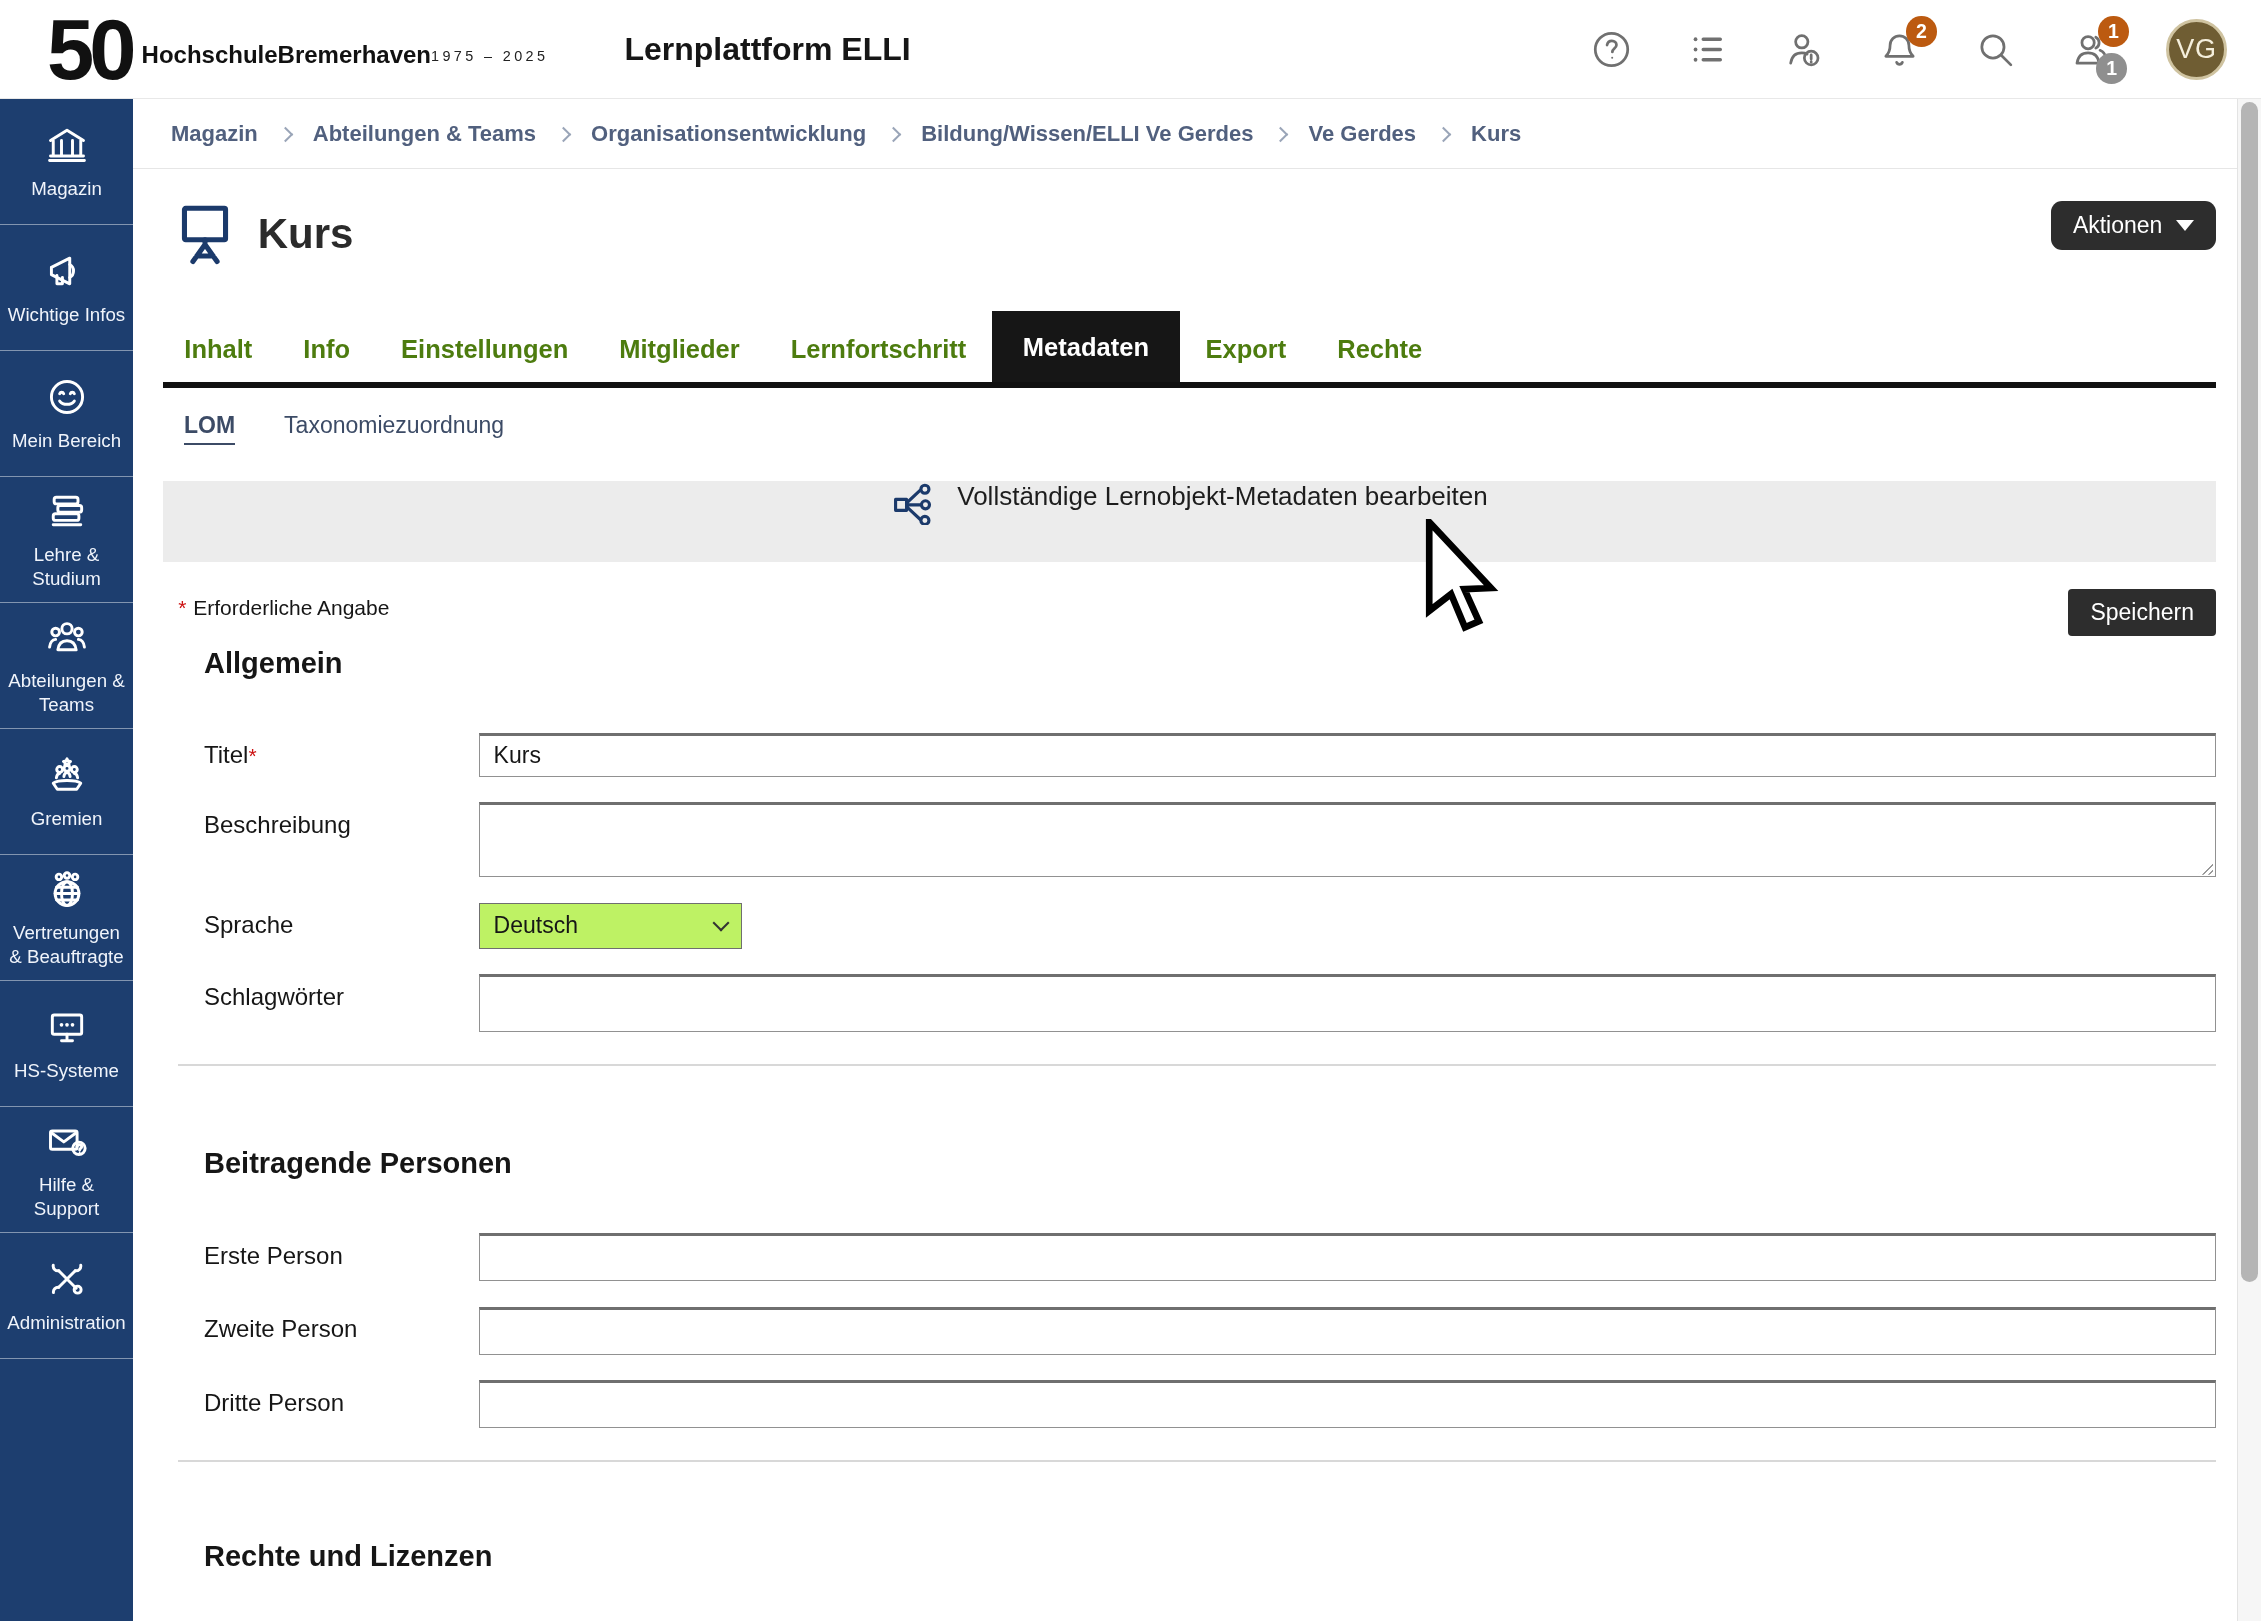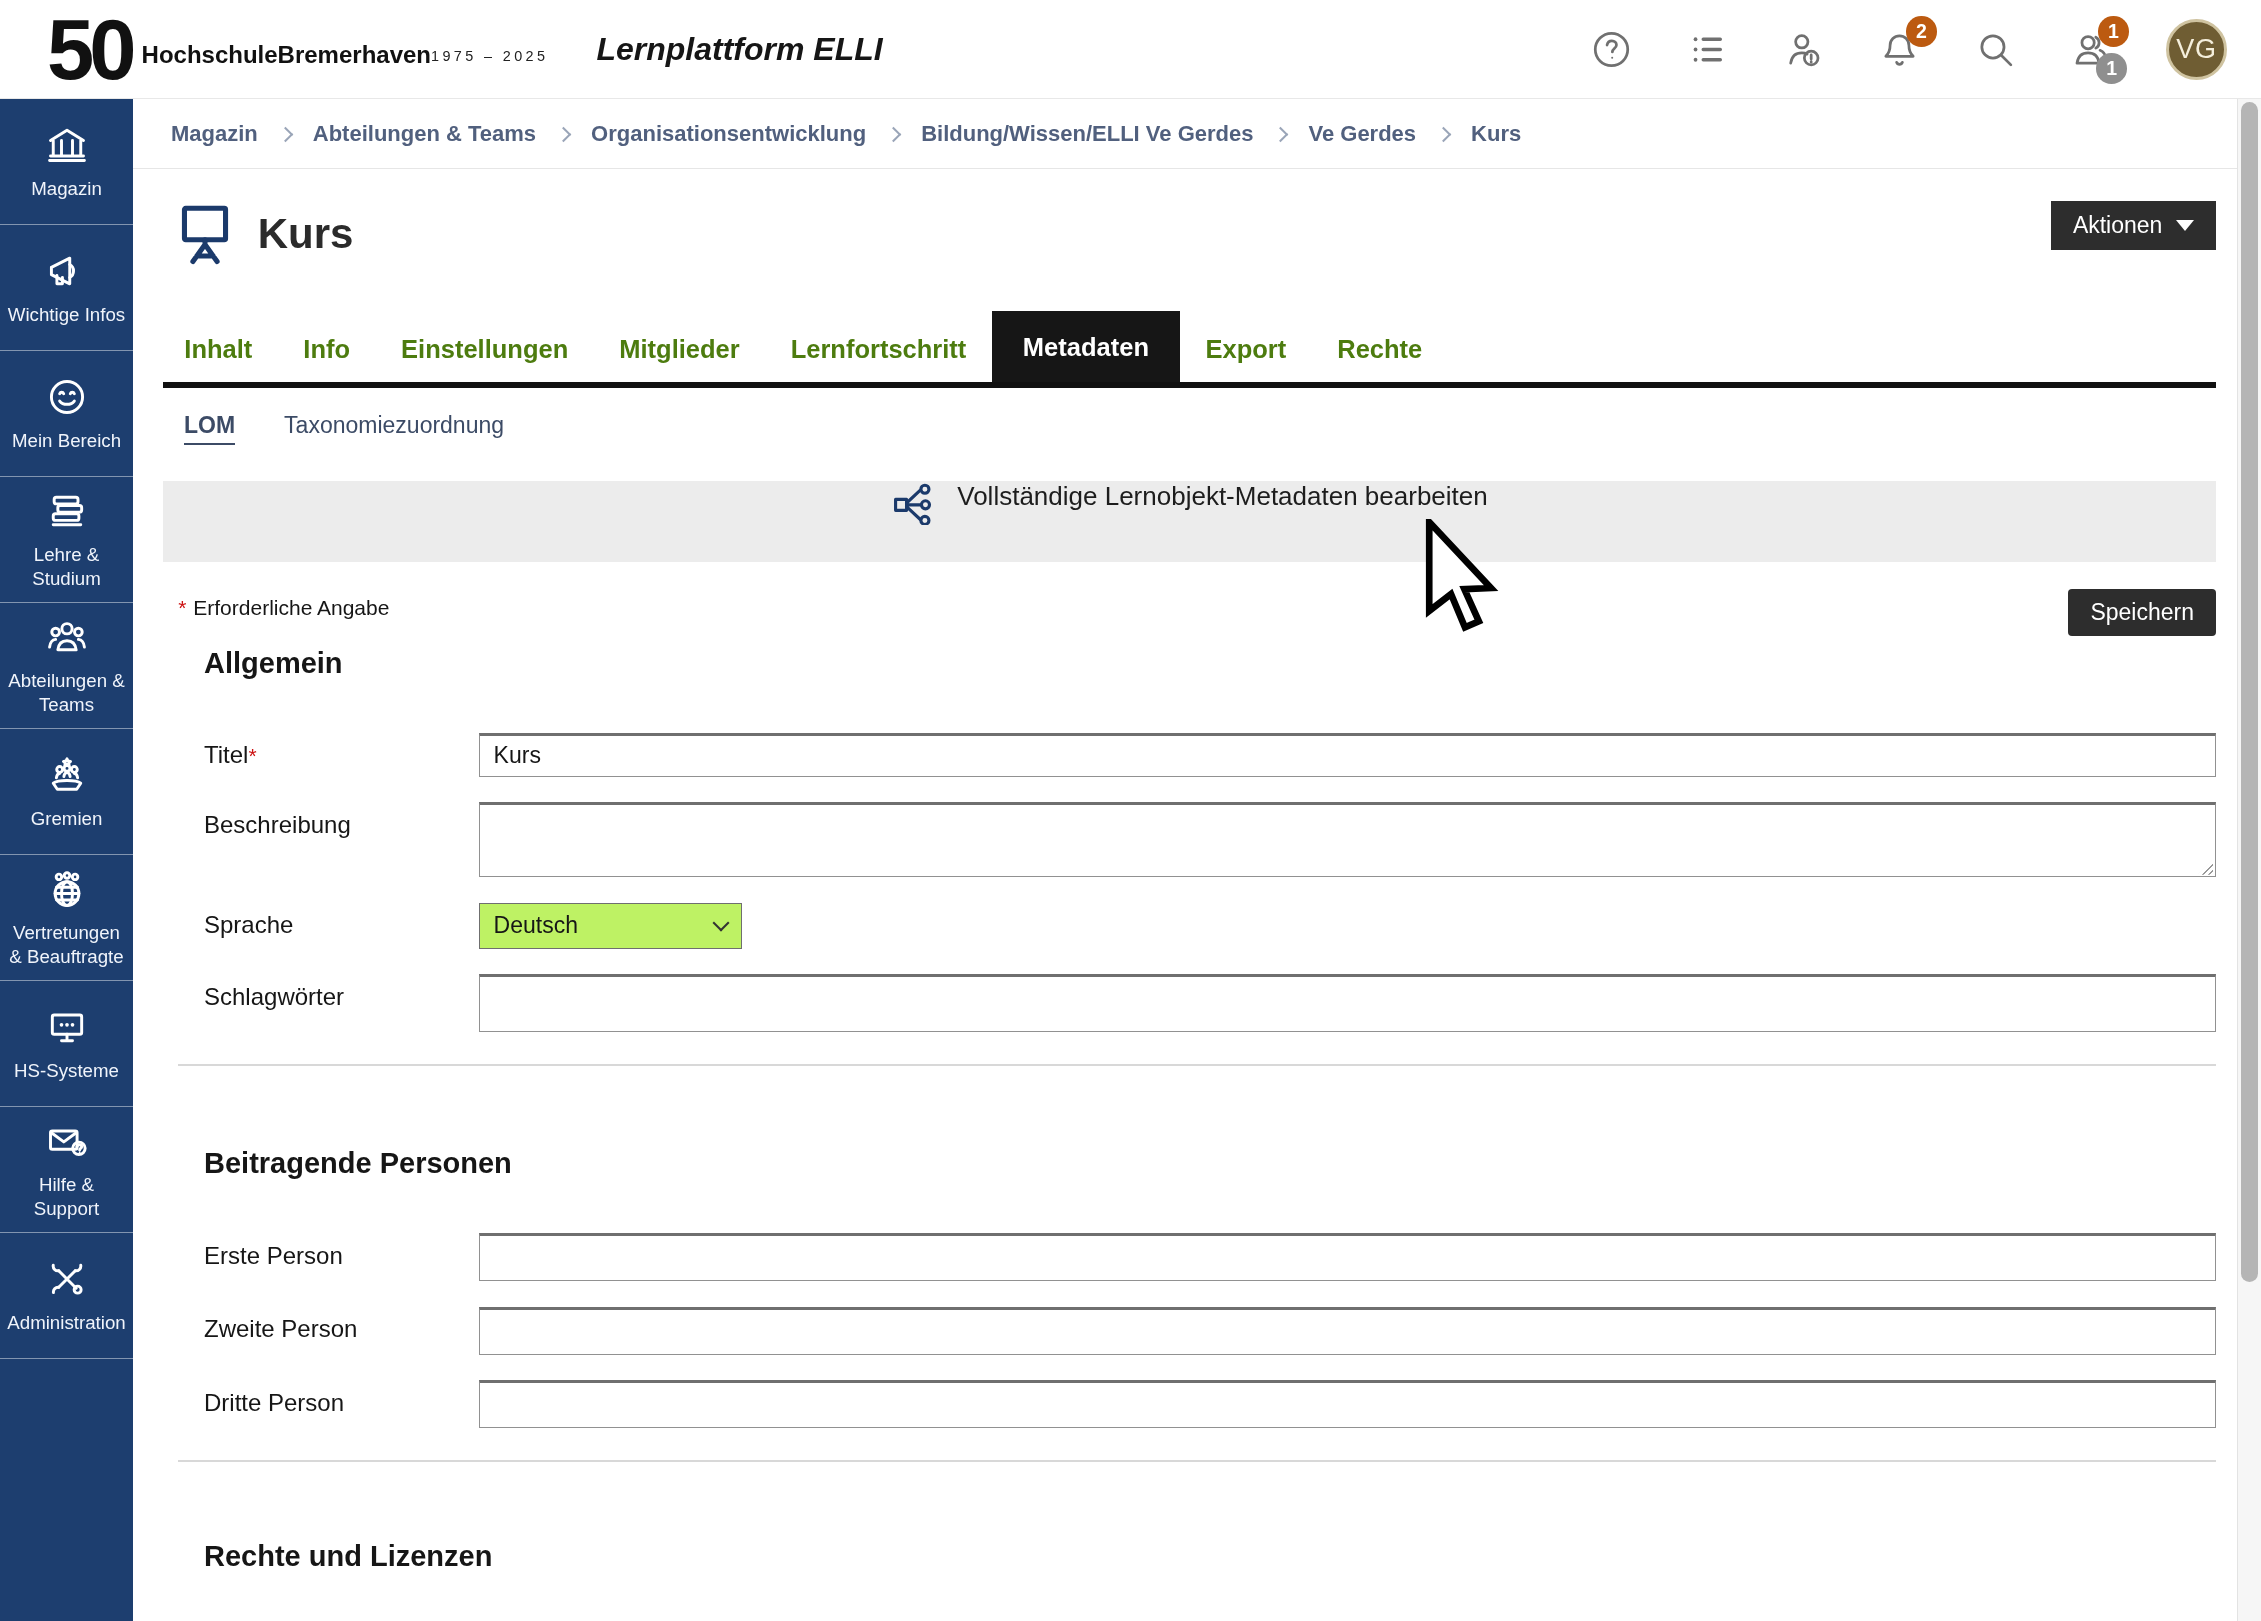--- a/index.html
+++ b/index.html
@@ -8,21 +8,21 @@
   .screen { position:relative; width:2261px; height:1621px; }
 
   
   header { position:absolute; top:0; left:0; width:2261px; height:99px; background:#fff;
     border-bottom:0.8px solid #e8e8e8; display:flex; align-items:center; z-index:5; }
   .logo { display:flex; align-items:center; margin-left:47px; gap:5.1px; }
   .logo-50 { font-size:85px; font-weight:800; letter-spacing:-5.1px; color:#111; line-height:1; }
   .logo-col { display:flex; flex-direction:row; margin-left:5.1px; margin-top:12px; }
   .logo-col .l1,.logo-col .l2 { font-size:24px; font-weight:700; line-height:1.05; color:#111; }
   .logo-col .years { font-size:14.4px; letter-spacing:3.4px; color:#222; margin-top:6px; }
-  .app-title { font-size:32px; font-weight:700; color:#161616; margin-left:48px;font-style:italic; }
+  .app-title { font-size:32px; font-weight:700; color:#161616; margin-left:76px; }
   .header-icons { margin-left:auto; margin-right:34px; display:flex; align-items:center; gap:54px; }
   .hicon { position:relative; width:42px; height:42px; display:flex; align-items:center; justify-content:center; }
   .hicon svg { width:41px; height:41px; stroke:#707070; fill:none; stroke-width:1.6; stroke-linecap:round; stroke-linejoin:round; }
   .badge { position:absolute; min-width:31px; height:31px; border-radius:15.3px; background:#bc5a10; color:#fff;
     font-size:19.5px; font-weight:700; display:flex; align-items:center; justify-content:center; padding:0 5.1px; }
   .badge.top { top:-12px; right:-17px; }
   .badge.gray { background:#8f8f8f; top:auto; bottom:-13.6px; right:-15.3px; }
   .avatar { width:61px; height:61px; border-radius:50%; background:#6f5d33; border:3.4px solid #cfc3a0;
     color:#f5efdc; font-size:27px; display:flex; align-items:center; justify-content:center; letter-spacing:0.8px; }
 
@@ -45,21 +45,21 @@
     border-bottom:0.8px solid #e6e6e6; background:#fff; }
   .crumb { font-size:22px; font-weight:600; color:#51607e; cursor:pointer; white-space:nowrap; }
   .crumb-sep { width:11px; height:11px; border-top:2.5px solid #9aa5b8; border-right:2.5px solid #9aa5b8;
     transform:rotate(45deg); margin-top:1.7px; }
 
   .content { padding:0 21px 0 30px; position:relative; }
 
   .title-row { display:flex; align-items:center; margin-top:27px; margin-left:12.7px; height:76px; position:relative; }
   .title-icon svg { width:58px; height:65px; stroke:#1b3a6b; fill:none; stroke-width:2.1; stroke-linecap:round; stroke-linejoin:round; }
   .page-title { font-size:42px; font-weight:700; color:#2b2b2b; margin-left:24px; }
-  .actions-btn { position:absolute; right:0; top:5.1px; background:#2d2d2d; color:#fff; border:none; border-radius:0;
+  .actions-btn { position:absolute; right:0; top:5.1px; background:#2d2d2d; color:#fff; border:none; border-radius:11px;
     font-size:23px; padding:11px 22px; display:flex; align-items:center; gap:13.6px; cursor:pointer;
     font-family:inherit; }
   .caret-down { width:0; height:0; border-left:9.3px solid transparent; border-right:9.3px solid transparent; border-top:11px solid #fff; }
 
   .tabs-row { display:flex; align-items:flex-end; gap:0; margin-top:39px; border-bottom:6.8px solid #111; }
   .tab { font-size:25.5px; color:#4d7c0f; font-weight:600; padding:17px 25.5px 18.7px; cursor:pointer; white-space:nowrap; }
   .tab:first-child { margin-left:-4.2px; }
   .tab.active { background:#161616; color:#fff; padding:22px 31px 20.4px; }
 
   .subtabs { display:flex; gap:49px; margin-top:24px; margin-left:21px; }

